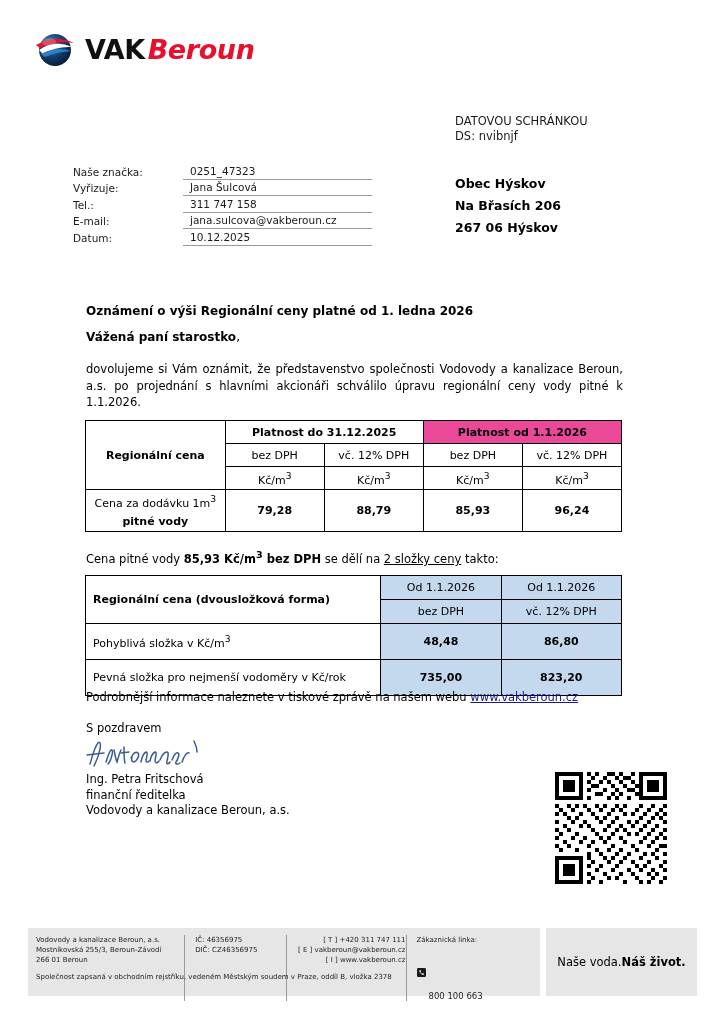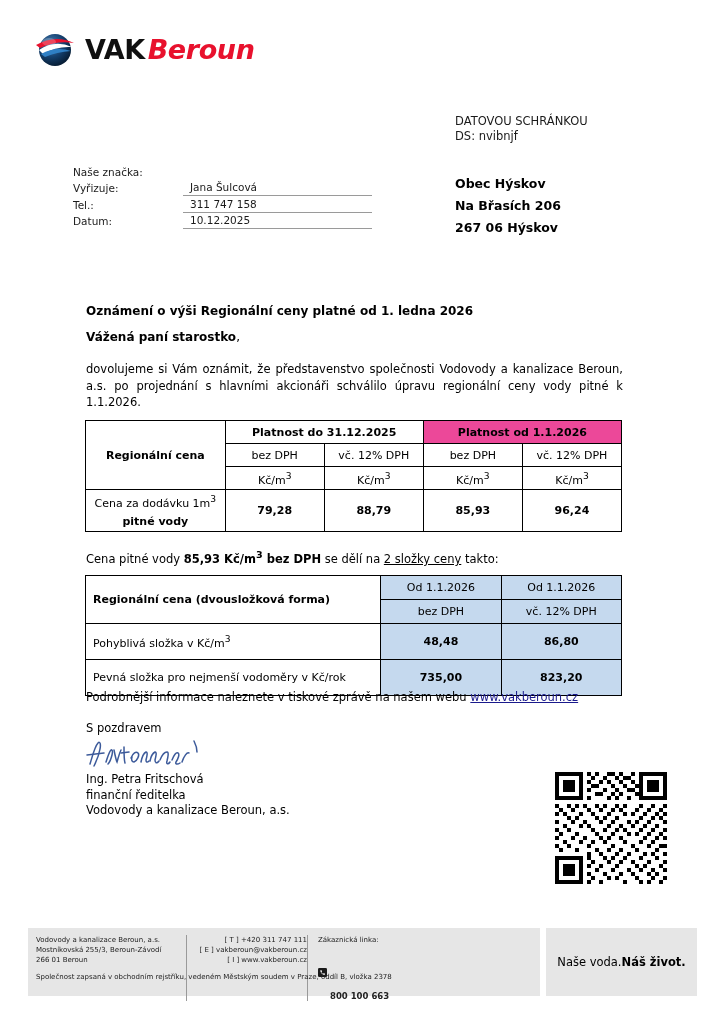--- a/index.html
+++ b/index.html
@@ -81,21 +81,21 @@
   .f-left{position:absolute;left:0;top:0;width:512px;height:68px;background:#e6e6e6;}
   .f-right{position:absolute;left:518px;top:0;width:151px;height:68px;background:#e6e6e6;
            display:flex;align-items:center;justify-content:center;font-size:11.5px;}
   .f-right b{font-weight:bold;}
   .f-cols{position:absolute;left:0;top:7px;width:512px;display:flex;font-size:7px;line-height:10px;color:#222;}
   .f-c1{width:150px;padding-left:8px;}
   .f-c2{width:92px;padding-left:10px;border-left:1px solid #9a9a9a;}
   .f-c3{width:120px;padding-left:0;border-left:1px solid #9a9a9a;text-align:right;}
   .f-c4{width:125px;padding-left:10px;border-left:1px solid #9a9a9a;}
   .f-phone{display:flex;align-items:center;gap:3px;margin-top:2px;}
-  .f-phone-num{font-size:8.5px;font-weight:bold;margin-top:44px;}
+  .f-phone-num{font-size:8.5px;font-weight:normal;margin-top:44px;}
   .f-disclaimer{position:absolute;left:8px;top:45px;font-size:7px;color:#222;}
 </style>
 </head>
 <body>
 
 <div class="page">
 
   <div class="logo-block">
     <div class="logo-mark">
       <svg width="46" height="46" viewBox="0 0 46 46">
@@ -125,28 +125,33 @@
 
   <div class="addr-block">
     <div>Obec Hýskov</div>
     <div>Na Břasích 206</div>
     <div>267 06 Hýskov</div>
   </div>
 
   <div class="ref-block">
     <div class="ref-row">
       <div class="ref-label">Naše značka:</div>
+      <div class="ref-val">0251_47323</div>
     </div>
     <div class="ref-row">
       <div class="ref-label">Vyřizuje:</div>
       <div class="ref-val">Jana Šulcová</div>
     </div>
     <div class="ref-row">
       <div class="ref-label">Tel.:</div>
       <div class="ref-val">311 747 158</div>
+    </div>
+    <div class="ref-row">
+      <div class="ref-label">E-mail:</div>
+      <div class="ref-val">jana.sulcova@vakberoun.cz</div>
     </div>
     <div class="ref-row">
       <div class="ref-label">Datum:</div>
       <div class="ref-val">10.12.2025</div>
     </div>
   </div>
 
   <div class="subject">Oznámení o výši Regionální ceny platné od 1. ledna 2026</div>
   <div class="salutation">
     <b>Vážená paní starostko</b><span>,</span>
@@ -450,20 +455,24 @@
   </div>
 
   <div class="footer">
     <div class="f-left"></div>
     <div class="f-cols">
       <div class="f-c1">
         <div>Vodovody a kanalizace Beroun, a.s.</div>
         <div>Mostníkovská 255/3, Beroun-Závodí</div>
         <div>266 01 Beroun</div>
       </div>
+      <div class="f-c2">
+        <div>IČ: 46356975</div>
+        <div>DIČ: CZ46356975</div>
+      </div>
       <div class="f-c3">
         <div>[ T ] +420 311 747 111</div>
         <div>[ E ] vakberoun@vakberoun.cz</div>
         <div>[ I ] www.vakberoun.cz</div>
       </div>
       <div class="f-c4">
         <div>Zákaznická linka:</div>
         <div class="f-phone">
           <span>
             <svg width="9" height="9" viewBox="0 0 10 10">

